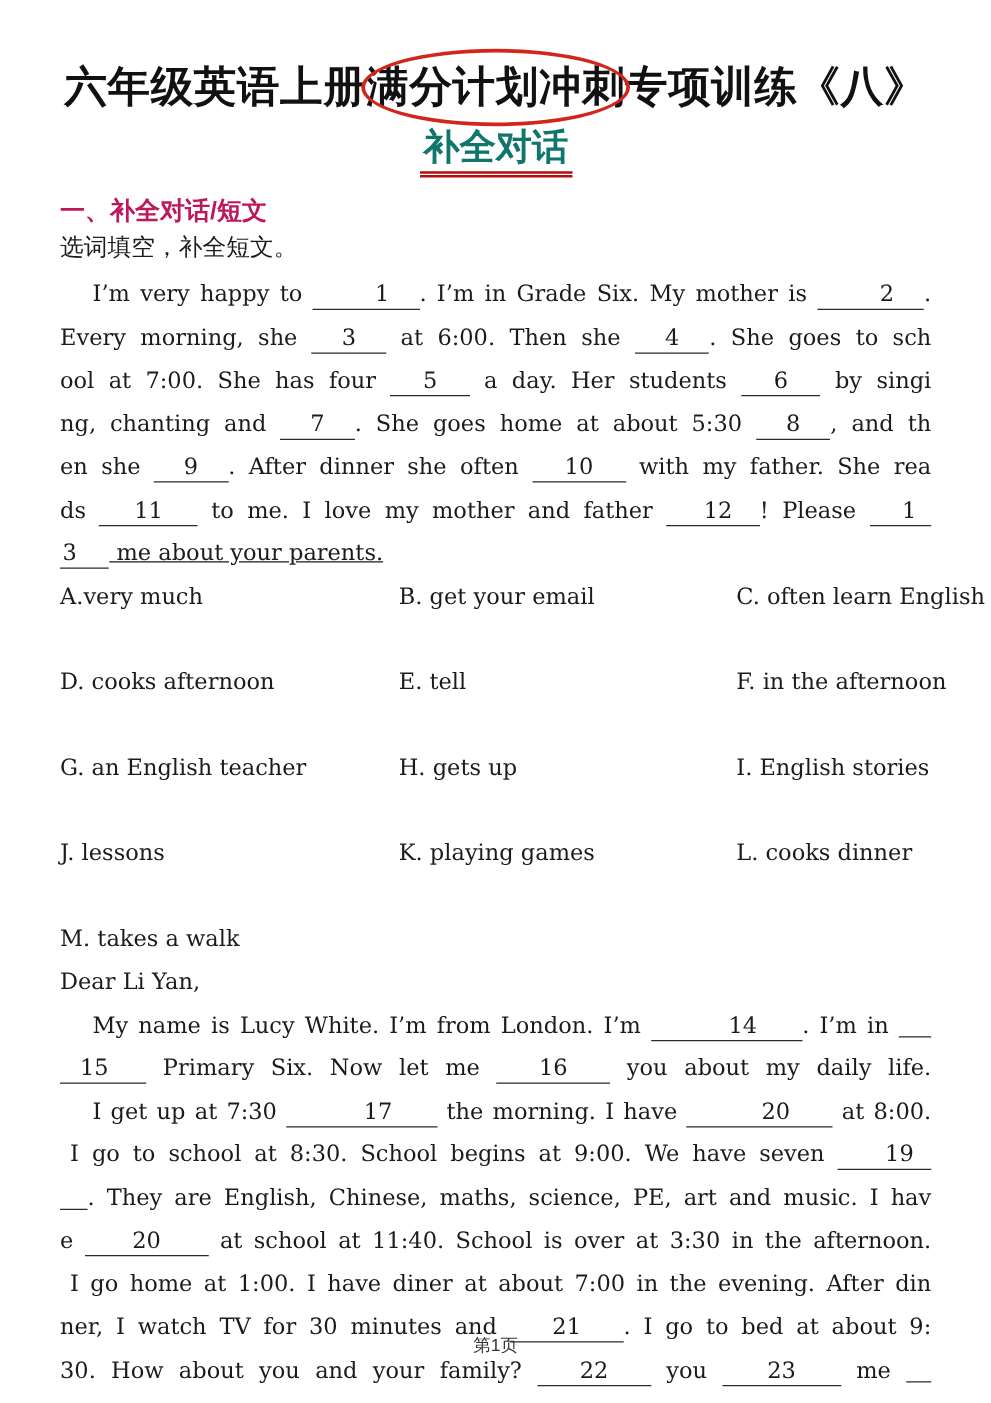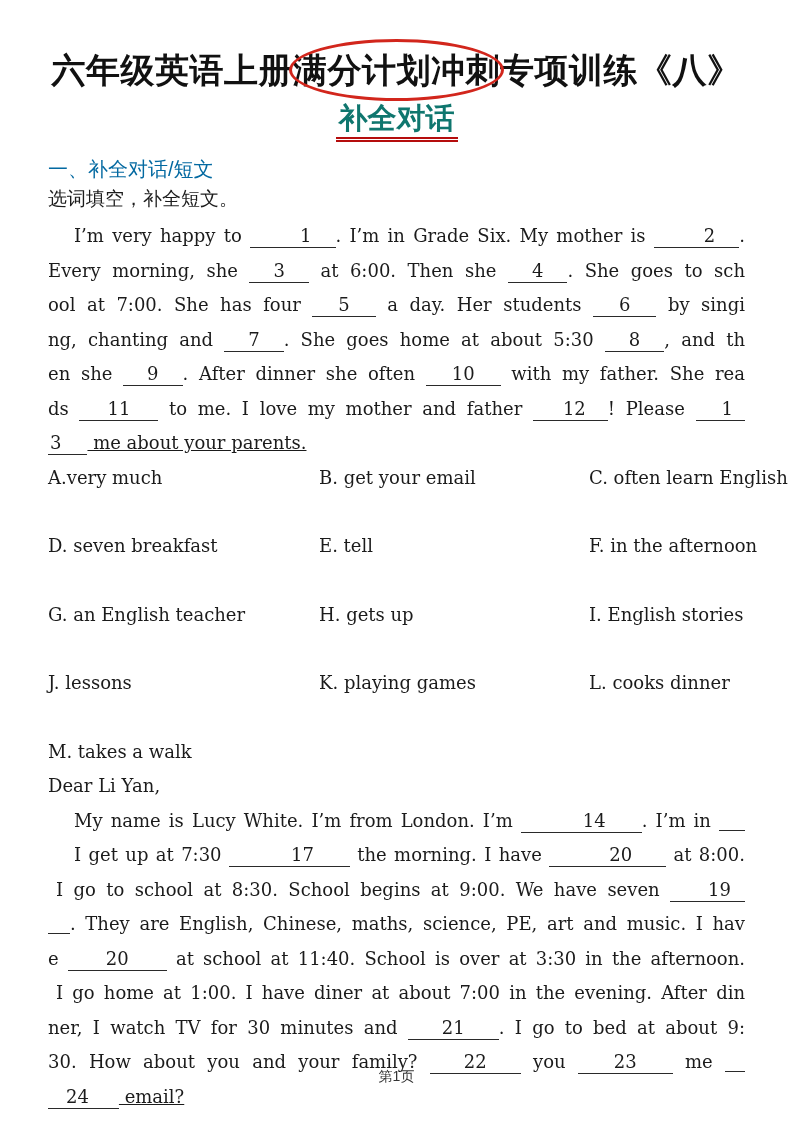--- a/index.html
+++ b/index.html
@@ -37,24 +37,24 @@
     font-weight:700;
     font-size:29px;
     color:#0f766e;
     border-bottom:5px double #b50d0d;
     padding:0 3px 2px 3px;
   }
   .content{padding:0 48px;}
   .sec-head{
     margin-top:13px;
     font-family:"Liberation Sans",sans-serif;
-    font-weight:400;
+    font-weight:700;
     font-size:20px;
     line-height:29px;
-    color:#0369a1;
+    color:#be185d;
   }
   .instruction{
     font-family:"Liberation Sans",sans-serif;
     font-size:19px;
     line-height:30px;
     color:#1c1c1c;
   }
   .passage{margin-top:5px;}
   .jline{
     font-family:"DejaVu Serif","Liberation Serif",serif;
@@ -132,36 +132,37 @@
         <div class="jline">ng, chanting and <span class="blank" style="padding-left: 24px; padding-right: 24px;">7</span>. She goes home at about 5:30 <span class="blank" style="padding-left: 24px; padding-right: 24px;">8</span>, and th</div>
         <div class="jline">en she <span class="blank" style="padding-left: 24px; padding-right: 24px;">9</span>. After dinner she often <span class="blank" style="padding-left: 26px; padding-right: 26px;">10</span> with my father. She rea</div>
         <div class="jline">ds <span class="blank" style="padding-left: 28px; padding-right: 28px;">11</span> to me. I love my mother and father <span class="blank" style="padding-left: 30px; padding-right: 22px;">12</span>! Please <span class="blank" style="padding-left: 26px; padding-right: 12px;">1</span></div>
         <div class="jline plain"><span class="blank" style="padding-left: 2px; padding-right: 26px;">3</span> me about your parents.</div>
       </div>
 
     <div class="opt-grid">
         <div class="opt-cell">A.very much</div>
         <div class="opt-cell">B. get your email</div>
         <div class="opt-cell">C. often learn English</div>
-        <div class="opt-cell">D. seven breakfast</div>
+        <div class="opt-cell">D. cooks afternoon</div>
         <div class="opt-cell">E. tell</div>
         <div class="opt-cell">F. in the afternoon</div>
         <div class="opt-cell">G. an English teacher</div>
         <div class="opt-cell">H. gets up</div>
         <div class="opt-cell">I. English stories</div>
         <div class="opt-cell">J. lessons</div>
         <div class="opt-cell">K. playing games</div>
         <div class="opt-cell">L. cooks dinner</div>
         <div class="opt-cell full">M. takes a walk</div>
       </div>
 
     <div class="serif-line">Dear Li Yan,</div>
 
     <div class="passage" style="margin-top:0">
         <div class="jline ind1">My name is Lucy White. I’m from London. I’m <span class="blank" style="padding-left: 36px; padding-right: 36px;">14</span>. I’m in <span class="rule" style="width: 26px;"></span></div>
+        <div class="jline"><span class="blank" style="padding-left: 16px; padding-right: 30px;">15</span> Primary Six. Now let me <span class="blank" style="padding-left: 34px; padding-right: 34px;">16</span> you about my daily life.</div>
         <div class="jline ind1">I get up at 7:30 <span class="blank" style="padding-left: 36px; padding-right: 36px;">17</span> the morning. I have <span class="blank" style="padding-left: 34px; padding-right: 34px;">20</span> at 8:00.</div>
         <div class="jline ind2">I go to school at 8:30. School begins at 9:00. We have seven <span class="blank" style="padding-left: 30px; padding-right: 14px;">19</span></div>
         <div class="jline"><span class="rule" style="width: 22px;"></span>. They are English, Chinese, maths, science, PE, art and music. I hav</div>
         <div class="jline">e <span class="blank" style="padding-left: 38px; padding-right: 38px;">20</span> at school at 11:40. School is over at 3:30 in the afternoon.</div>
         <div class="jline ind2">I go home at 1:00. I have diner at about 7:00 in the evening. After din</div>
         <div class="jline">ner, I watch TV for 30 minutes and <span class="blank" style="padding-left: 34px; padding-right: 34px;">21</span>. I go to bed at about 9:</div>
         <div class="jline">30. How about you and your family? <span class="blank" style="padding-left: 34px; padding-right: 34px;">22</span> you <span class="blank" style="padding-left: 36px; padding-right: 36px;">23</span> me <span class="rule" style="width: 20px;"></span></div>
         <div class="jline plain"><span class="blank" style="padding-left: 18px; padding-right: 30px;">24</span> email?</div>
       </div>
 

